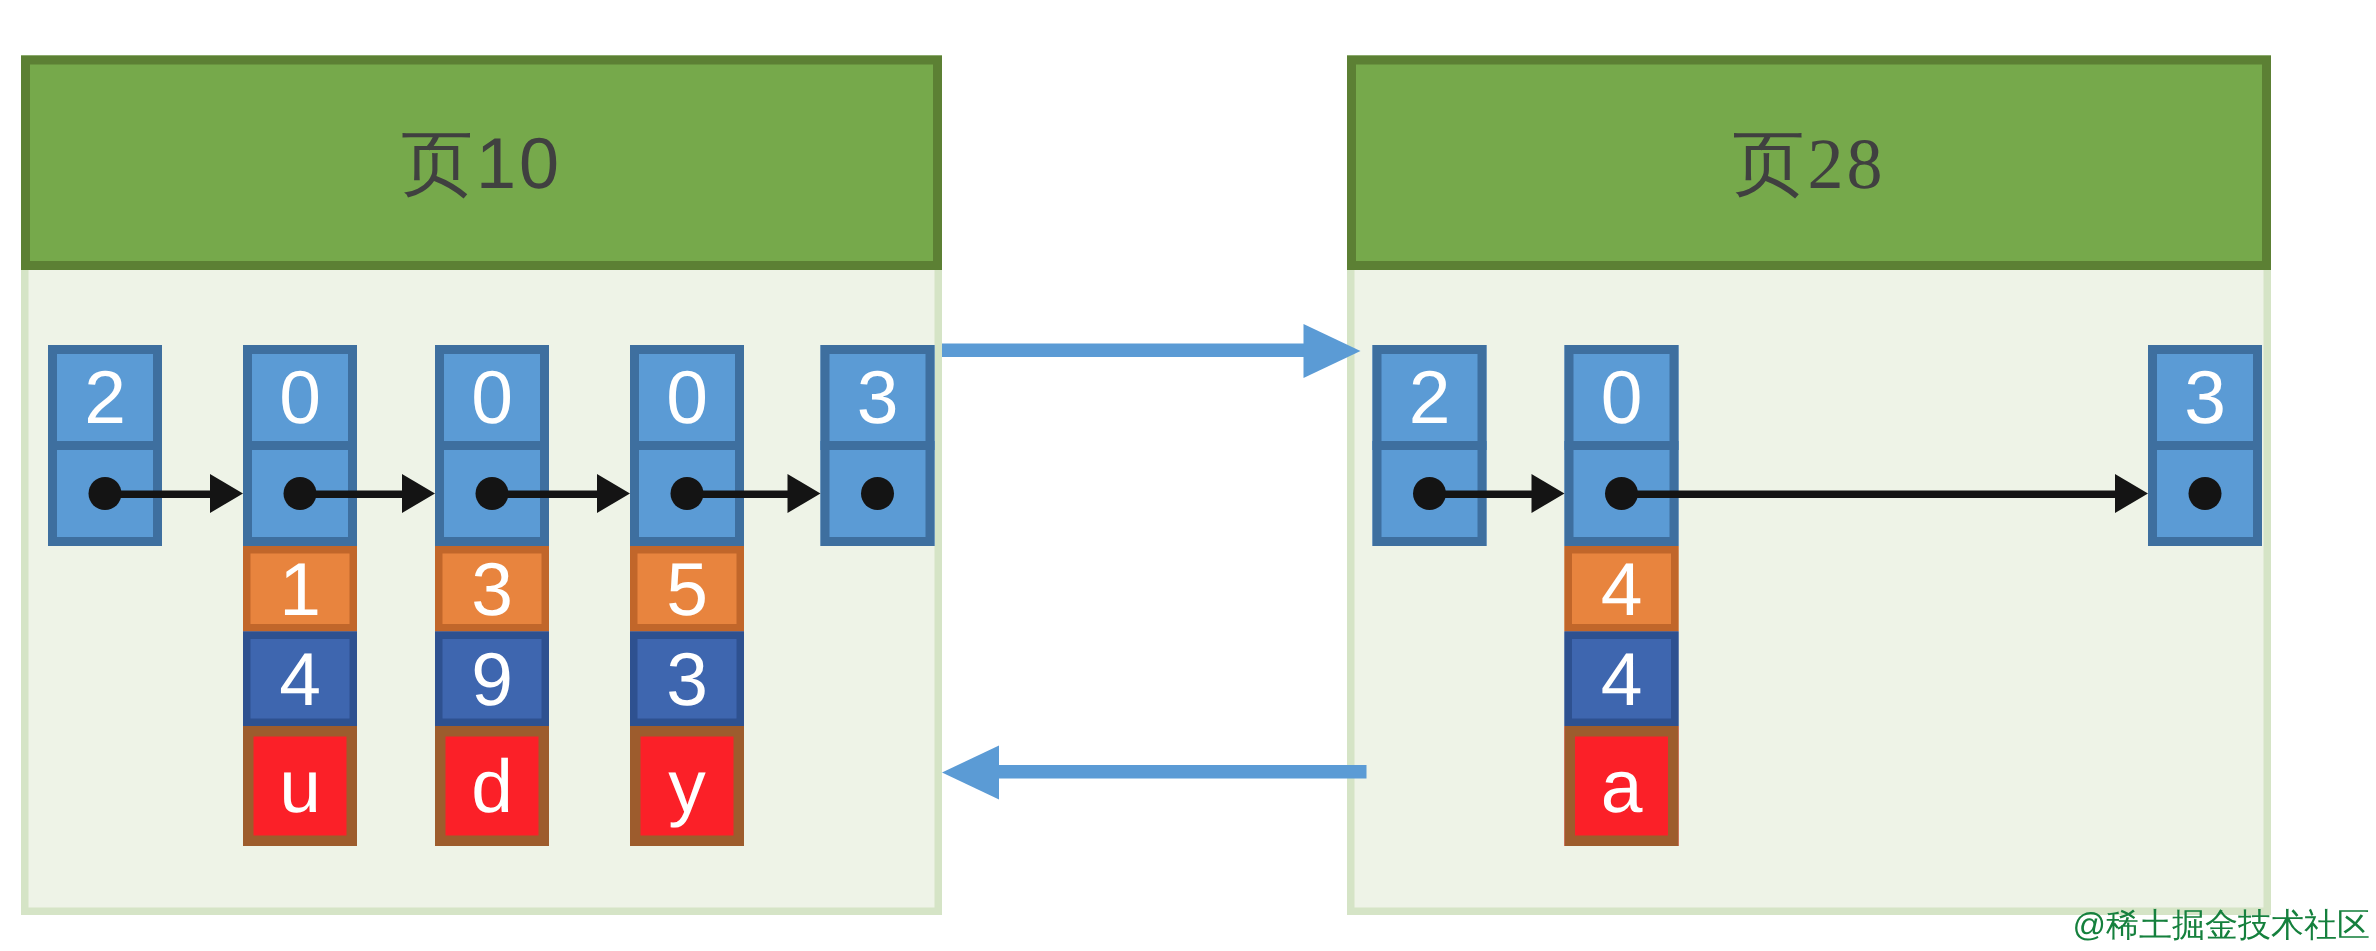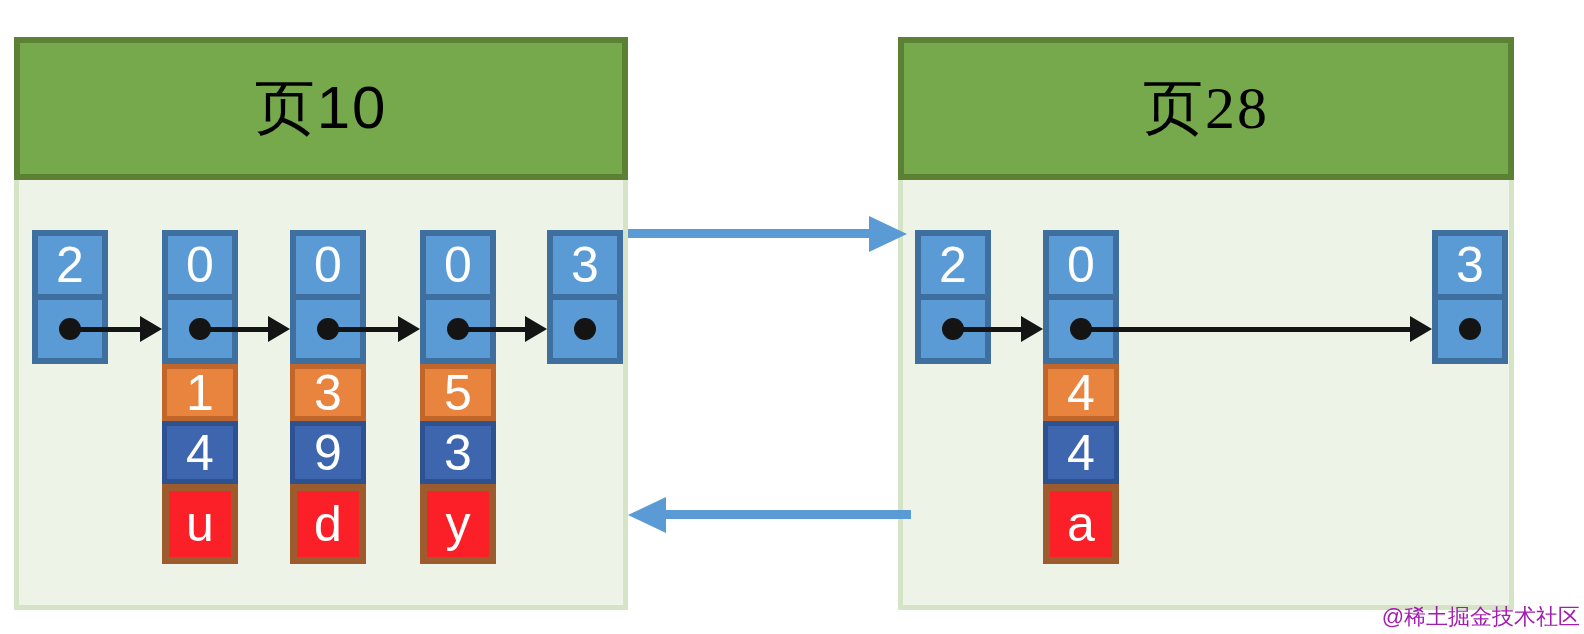--- a/index.html
+++ b/index.html
@@ -5,21 +5,21 @@
   html,body { margin:0; padding:0; background:#ffffff; }
   .canvas {
     position:relative; width:1584px; height:634px; background:#ffffff;
     overflow:hidden; font-family:"Liberation Sans", sans-serif;
   }
   
   .page-header {
     position:absolute; top:37px; height:143px; box-sizing:border-box;
     background:#76a94b; border:6px solid #5c8034;
     display:flex; align-items:center; justify-content:center;
-    color:#000000; font-size:60px; font-weight:400; letter-spacing:2px;
+    color:#404040; font-size:48px; font-weight:400; letter-spacing:2px;
   }
   .page-body {
     position:absolute; top:180px; height:430px; box-sizing:border-box;
     background:#eef3e7; border:5px solid #d5e4c6; border-top:none;
   }
   
   .col { position:absolute; top:230px; width:76px; display:flex; flex-direction:column; z-index:3; }
   .cell {
     box-sizing:border-box; width:76px; display:flex; align-items:center; justify-content:center;
     color:#ffffff; font-size:50px; line-height:1;
@@ -38,21 +38,21 @@
   
   .blue-arrow { position:absolute; height:36px; z-index:2; }
   .blue-arrow .bshaft { position:absolute; top:13px; height:9px; background:#5b9bd5; }
   .blue-arrow.to-right .bshaft { left:0; right:28px; }
   .blue-arrow.to-right .bhead { position:absolute; right:0; top:0; width:0; height:0;
        border-left:38px solid #5b9bd5; border-top:18px solid transparent; border-bottom:18px solid transparent; }
   .blue-arrow.to-left .bshaft { left:28px; right:0; }
   .blue-arrow.to-left .bhead { position:absolute; left:0; top:0; width:0; height:0;
        border-right:38px solid #5b9bd5; border-top:18px solid transparent; border-bottom:18px solid transparent; }
   
-  .watermark { position:absolute; top:602px; right:4px; font-size:22px; color:#a21caf; }
+  .watermark { position:absolute; top:602px; right:4px; font-size:22px; color:#15803d; }
 </style>
 </head>
 <body>
 
 <div class="canvas">
 
   <div class="page-header" style="left:14px; width:614px;">
     <span>页10</span>
   </div>
   <div class="page-body" style="left:14px; width:614px;"></div>

